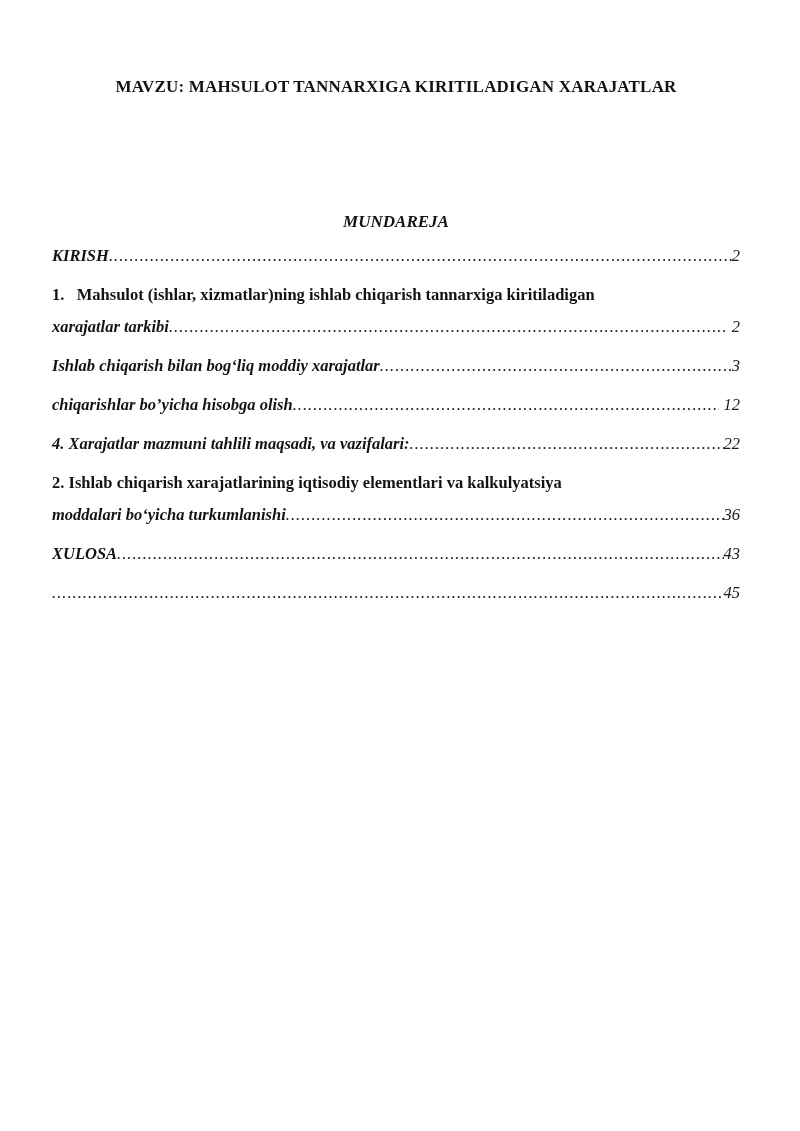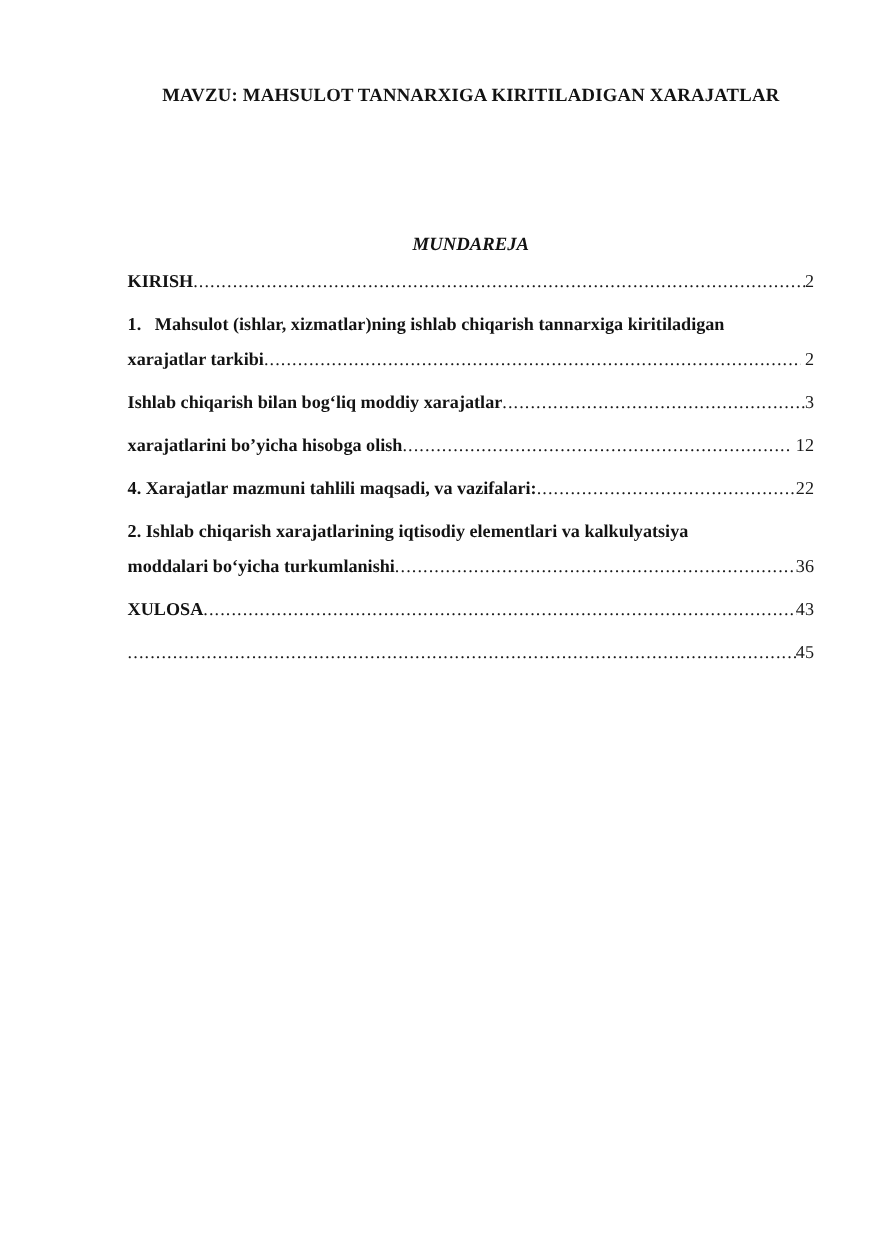--- a/index.html
+++ b/index.html
@@ -9,21 +9,21 @@
   }
   .page {
     position: relative;
     width: 800px;
     height: 984px;
     background: #ffffff;
     color: #131313;
     font-family: "Liberation Serif", "DejaVu Serif", serif;
     overflow: hidden;
     box-sizing: border-box;
-    padding: 71px 60px 0 116px;
+    padding: 71px 60px 0 52px;
   }
   .doc-title {
     font-size: 17px;
     font-weight: bold;
     line-height: 32px;
     text-align: center;
     letter-spacing: 0.2px;
     margin: 0 0 103px 0;
   }
   .toc-heading {
@@ -40,20 +40,21 @@
     font-weight: bold;
     line-height: 32px;
   }
   .toc-entry .wrap-line {
     white-space: nowrap;
   }
   .toc-line {
     display: flex;
     align-items: flex-end;
     width: 100%;
+    font-style: italic;
   }
   .toc-line .entry-text {
     white-space: pre;
     flex: 0 0 auto;
   }
   .dot-leader {
     flex: 1 1 0;
     min-width: 0;
     overflow: hidden;
     white-space: nowrap;
@@ -109,21 +110,21 @@
   <div class="toc-entry">
     <div class="toc-line">
       <span class="entry-text">Ishlab chiqarish bilan bog‘liq moddiy xarajatlar</span>
       <span class="dot-leader">................................................................................................................................................................................................................</span>
       <span class="page-num">3</span>
     </div>
   </div>
 
   <div class="toc-entry">
     <div class="toc-line">
-      <span class="entry-text">xarajatlarini bo’yicha hisobga olish</span>
+      <span class="entry-text">chiqarishlar bo’yicha hisobga olish</span>
       <span class="dot-leader">................................................................................................................................................................................................................</span>
       <span class="page-num">&nbsp;12</span>
     </div>
   </div>
 
   <div class="toc-entry">
     <div class="toc-line">
       <span class="entry-text">4. Xarajatlar mazmuni tahlili maqsadi, va vazifalari:</span>
       <span class="dot-leader">................................................................................................................................................................................................................</span>
       <span class="page-num">22</span>

